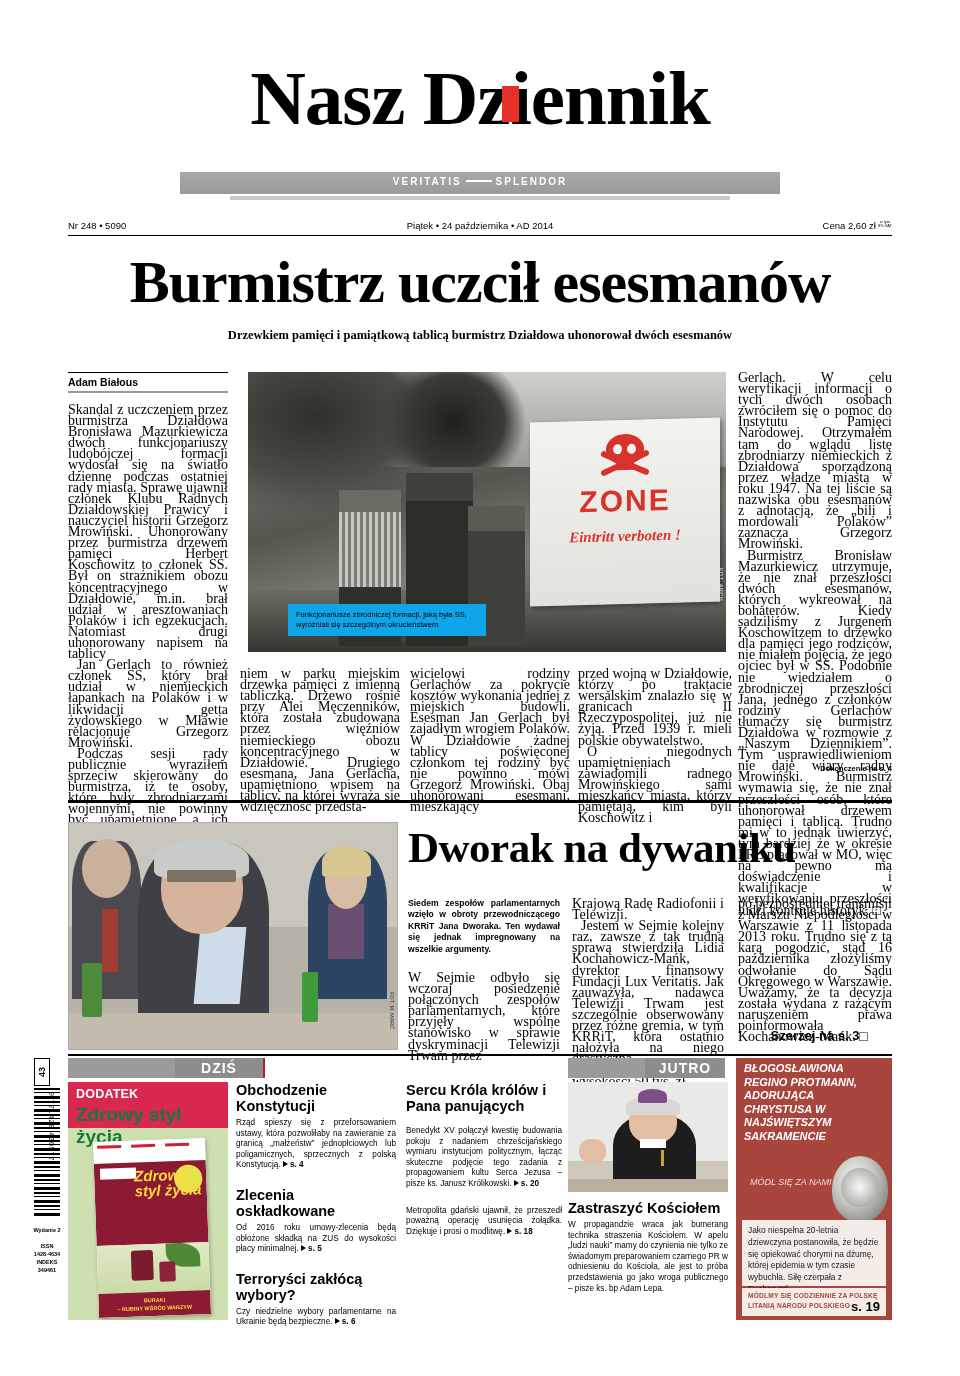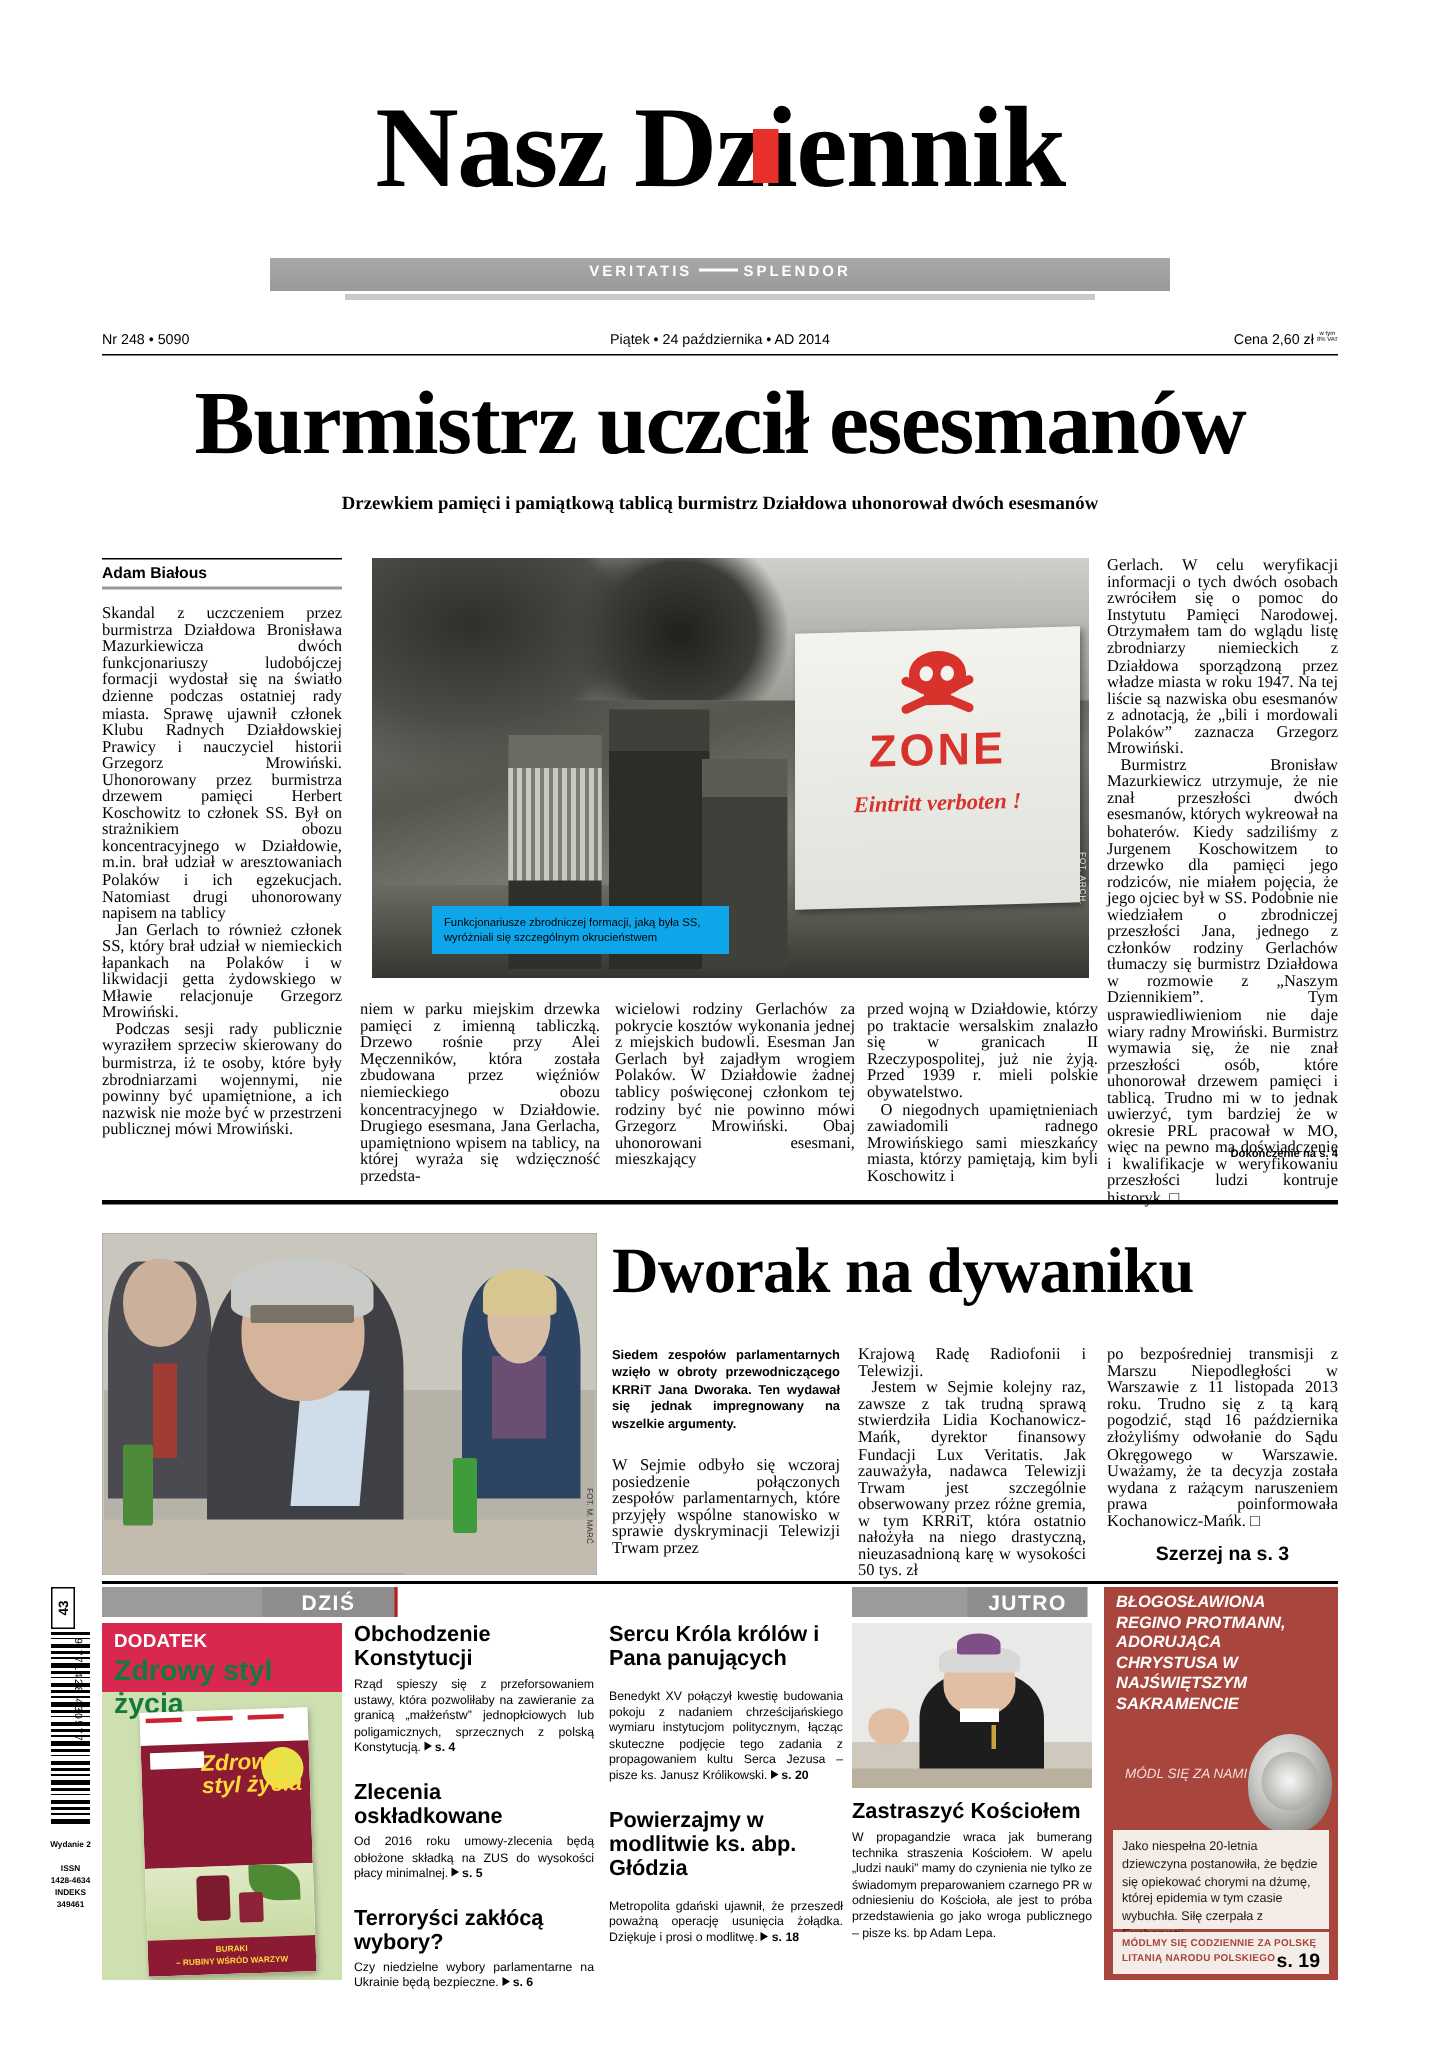--- a/index.html
+++ b/index.html
@@ -70,21 +70,21 @@
   
   .byline{
     position:absolute;left:68px;top:372px;width:160px;
     font-family:"Liberation Sans", sans-serif;font-weight:bold;font-size:10.5px;
     border-top:1px solid #000;border-bottom:2.5px solid #999;
     padding:3px 0 3px 0;
   }
   .col{
     position:absolute;
     font-family:"Liberation Serif", serif;
-    font-size:11px;line-height:11.1px;
+    font-size:14px;line-height:11.1px;
     text-align:justify;
     -webkit-hyphens:auto;hyphens:auto;
   }
   .col p{margin:0;text-indent:9px;}
   .col p.first{text-indent:0;}
   .c1{left:68px;top:404px;width:160px;height:380px;}
   .c2{left:240px;top:668px;width:160px;height:116px;}
   .c3{left:410px;top:668px;width:160px;height:116px;}
   .c4{left:578px;top:668px;width:154px;height:116px;}
   .c5{left:738px;top:372px;width:154px;height:412px;}
@@ -470,21 +470,20 @@
       <p class="dz-p"><span>Czy niedzielne wybory parlamentarne na Ukrainie będą bezpieczne.</span> <span class="dz-ref"><span class="tri"></span><span>s. 6</span></span></p>
     </div>
   </div>
 
   <div class="dzcol dzB">
     <div>
       <p class="dz-h">Sercu Króla królów i Pana panujących</p>
       <p class="dz-p" style="margin-top:12px"><span>Benedykt XV połączył kwestię budowania pokoju z nadaniem chrześcijańskiego wymiaru instytucjom politycznym, łącząc skuteczne podjęcie tego zadania z propagowaniem kultu Serca Jezusa – pisze ks. Janusz Królikowski.</span> <span class="dz-ref"><span class="tri"></span><span>s. 20</span></span></p>
     </div>
     <div>
-      <p class="dz-h">Powierzajmy w modlitwie ks. abp. Głódzia</p>
       <p class="dz-p" style="margin-top:12px"><span>Metropolita gdański ujawnił, że przeszedł poważną operację usunięcia żołądka. Dziękuje i prosi o modlitwę.</span> <span class="dz-ref"><span class="tri"></span><span>s. 18</span></span></p>
     </div>
   </div>
 
   <div class="photo3">
     <div class="p3-body"></div>
     <div class="p3-head"></div>
     <div class="p3-hair"></div>
     <div class="p3-cap"></div>
     <div class="p3-collar"></div>

